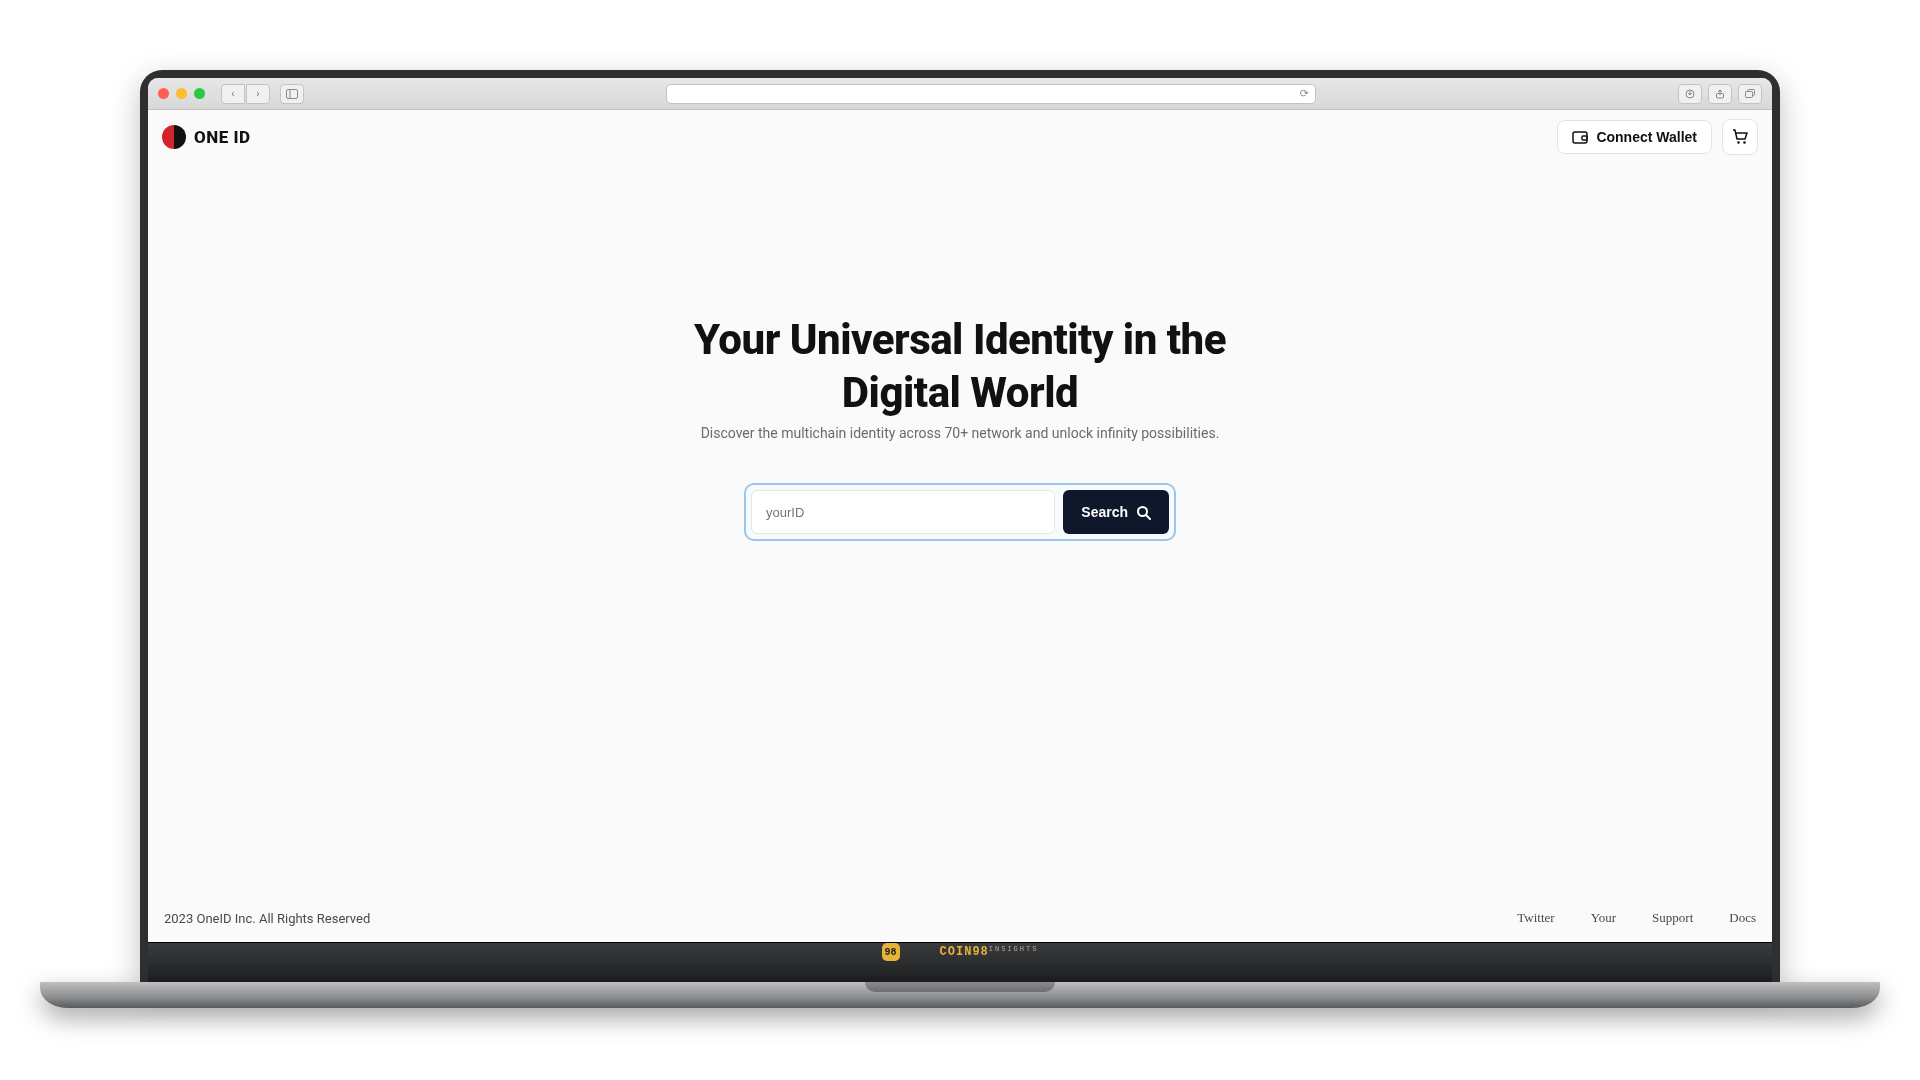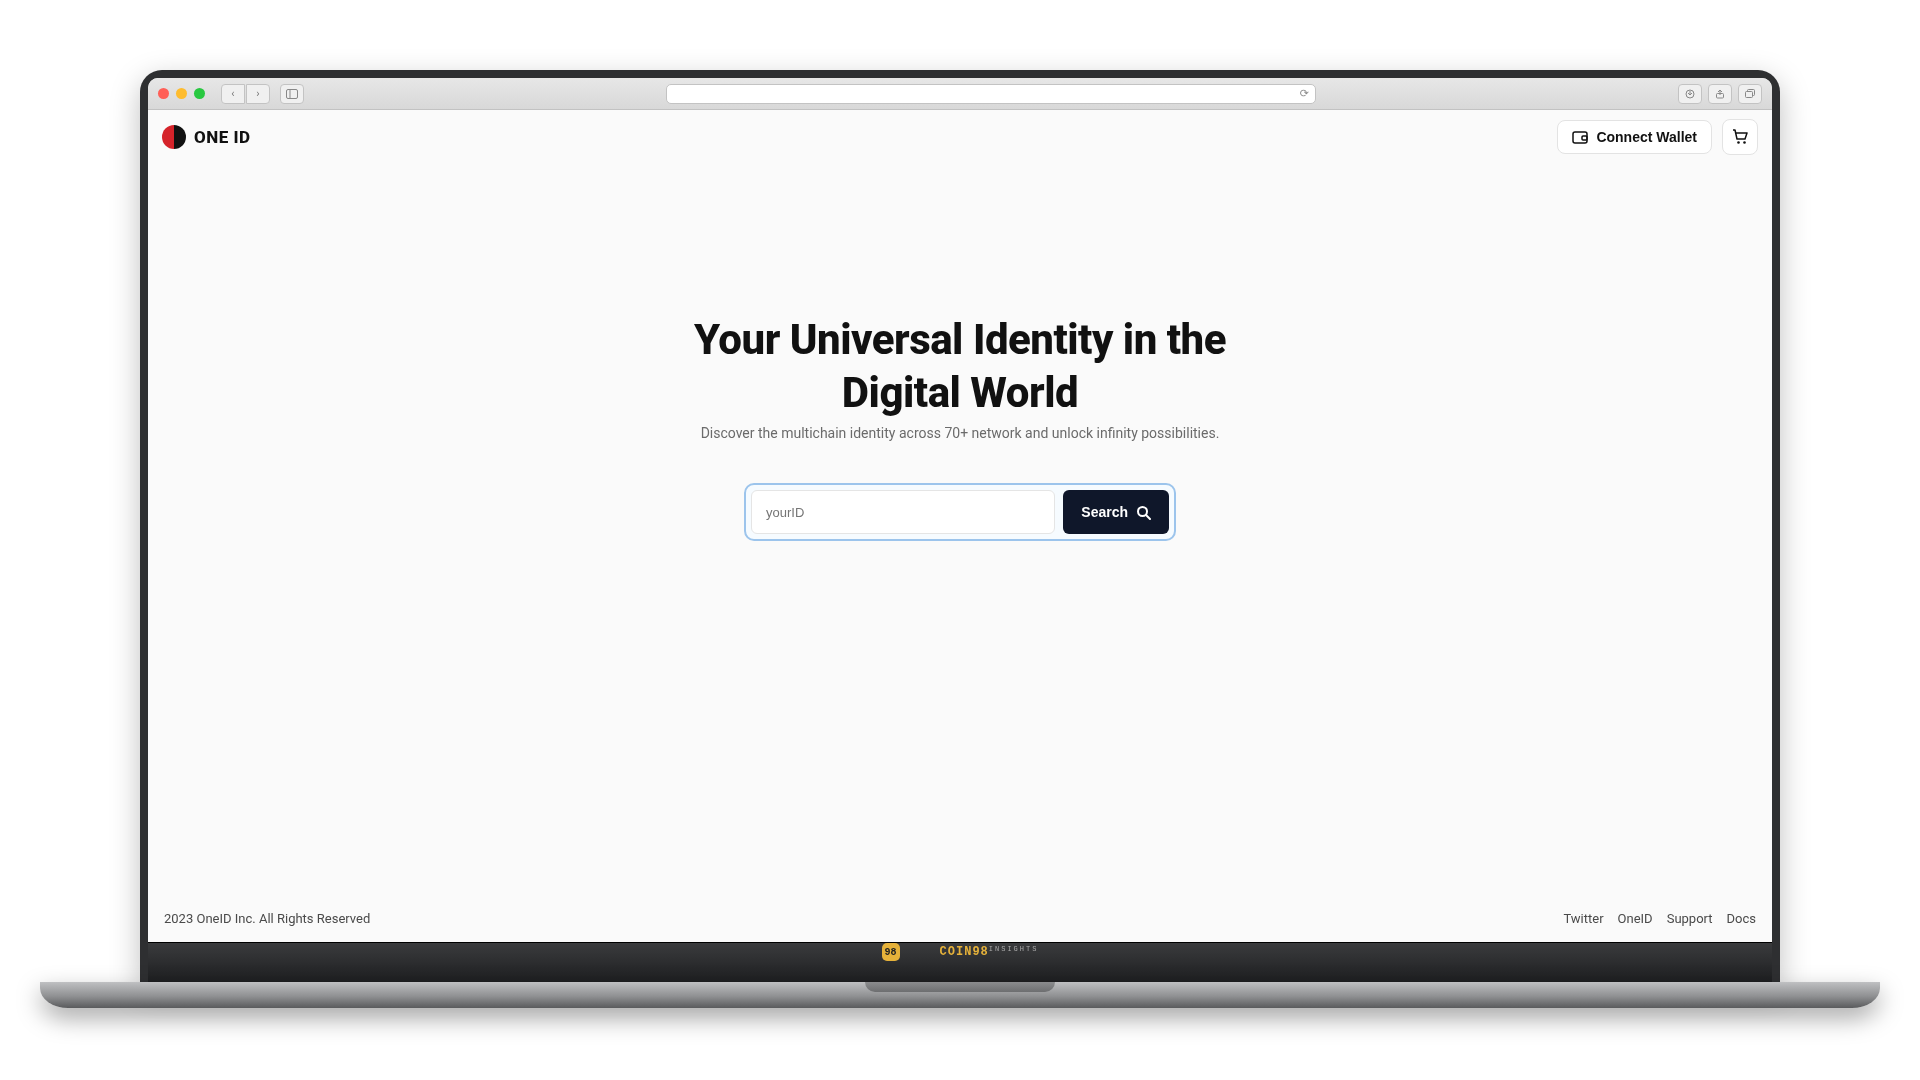--- a/index.html
+++ b/index.html
@@ -172,21 +172,21 @@
     display:flex; align-items:center; gap:8px;
     cursor:pointer;
   }
 
   .footer {
     height: 48px;
     display:flex; align-items:center; justify-content:space-between;
     padding: 0 16px;
     font-size:13px; color:#4a4a4a;
   }
-  .footer-links { display:flex; gap:14px; }
+  .footer-links { display:flex; gap:36px;font-family:Liberation Serif, serif; }
   .footer-links span { cursor:pointer; }
 
   
   .hinge {
     height: 40px;
     background: linear-gradient(#3a3b3d, #1e1f21);
     display:flex; align-items:flex-start; justify-content:center;
     border-top: 1px solid #000;
     font-family: Liberation Mono, monospace;
   }
@@ -319,21 +319,21 @@
                     <line x1="10" y1="10" x2="14" y2="14" stroke="#fff" stroke-width="2" stroke-linecap="round"></line>
                   </svg>
               </button>
             </div>
           </div>
 
           <div class="footer">
             <div>2023 OneID Inc. All Rights Reserved</div>
             <div class="footer-links">
               <span>Twitter</span>
-              <span>OneID</span>
+              <span>Your</span>
               <span>Support</span>
               <span>Docs</span>
             </div>
           </div>
 
         </div>
 
       </div>
 
       <div class="hinge">

